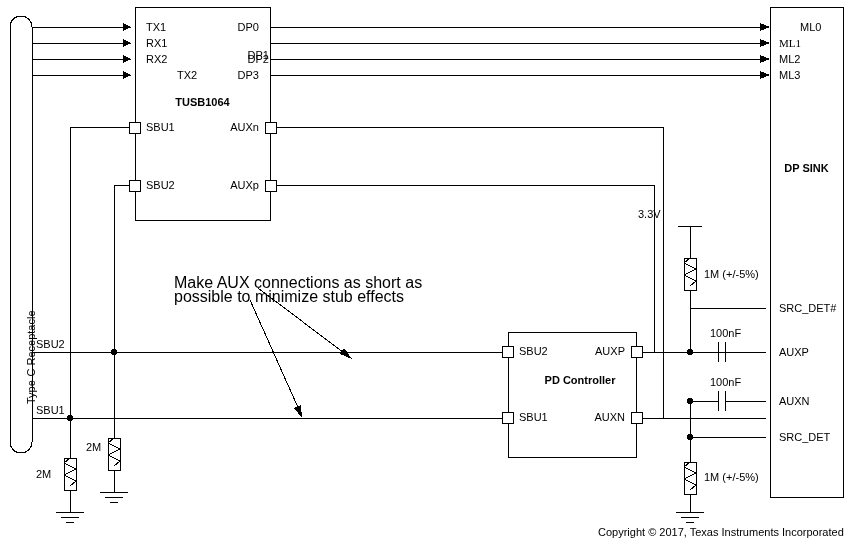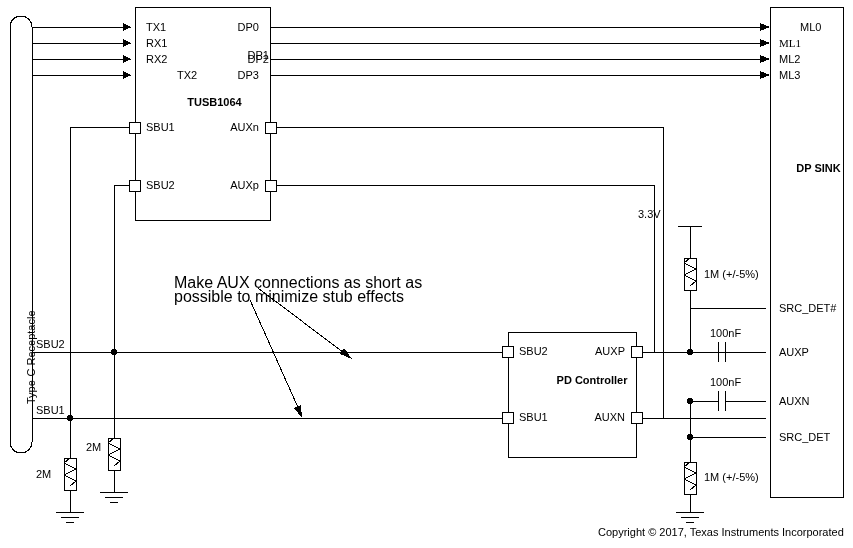--- a/index.html
+++ b/index.html
@@ -24,21 +24,21 @@
   }
   .lbl {
     position: absolute;
     font-family: "Liberation Sans", sans-serif;
     font-size: 11px;
     color: #000000;
     white-space: pre;
     line-height: 13px;
   }
   .lbl.bold { font-weight: bold; }
-  .lbl.c { text-align: center; padding-left: 12px; }
+  .lbl.c { text-align: center; }
   .lbl.r { text-align: right; }
   .vert {
     position: absolute;
     font-family: "Liberation Sans", sans-serif;
     font-size: 11px;
     color: #000000;
     white-space: pre;
     transform-origin: 0 0;
     transform: rotate(-90deg);
   }

